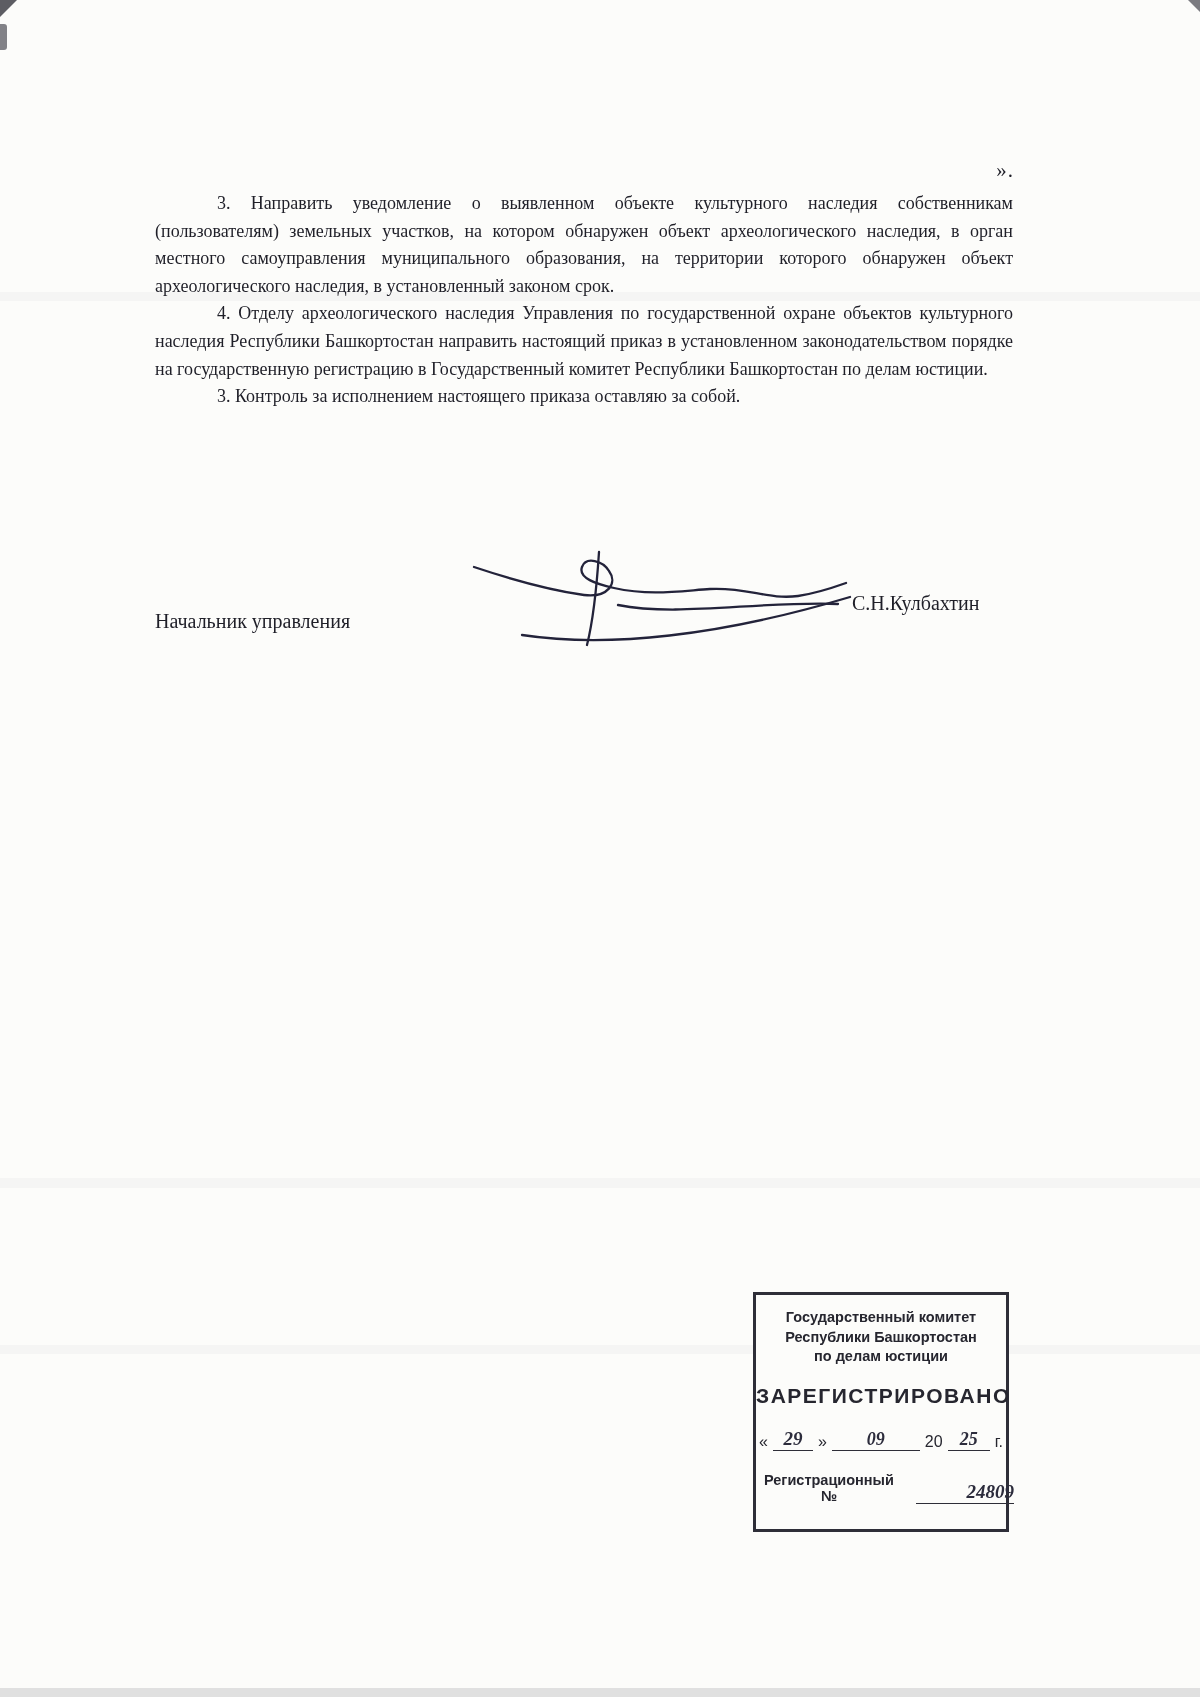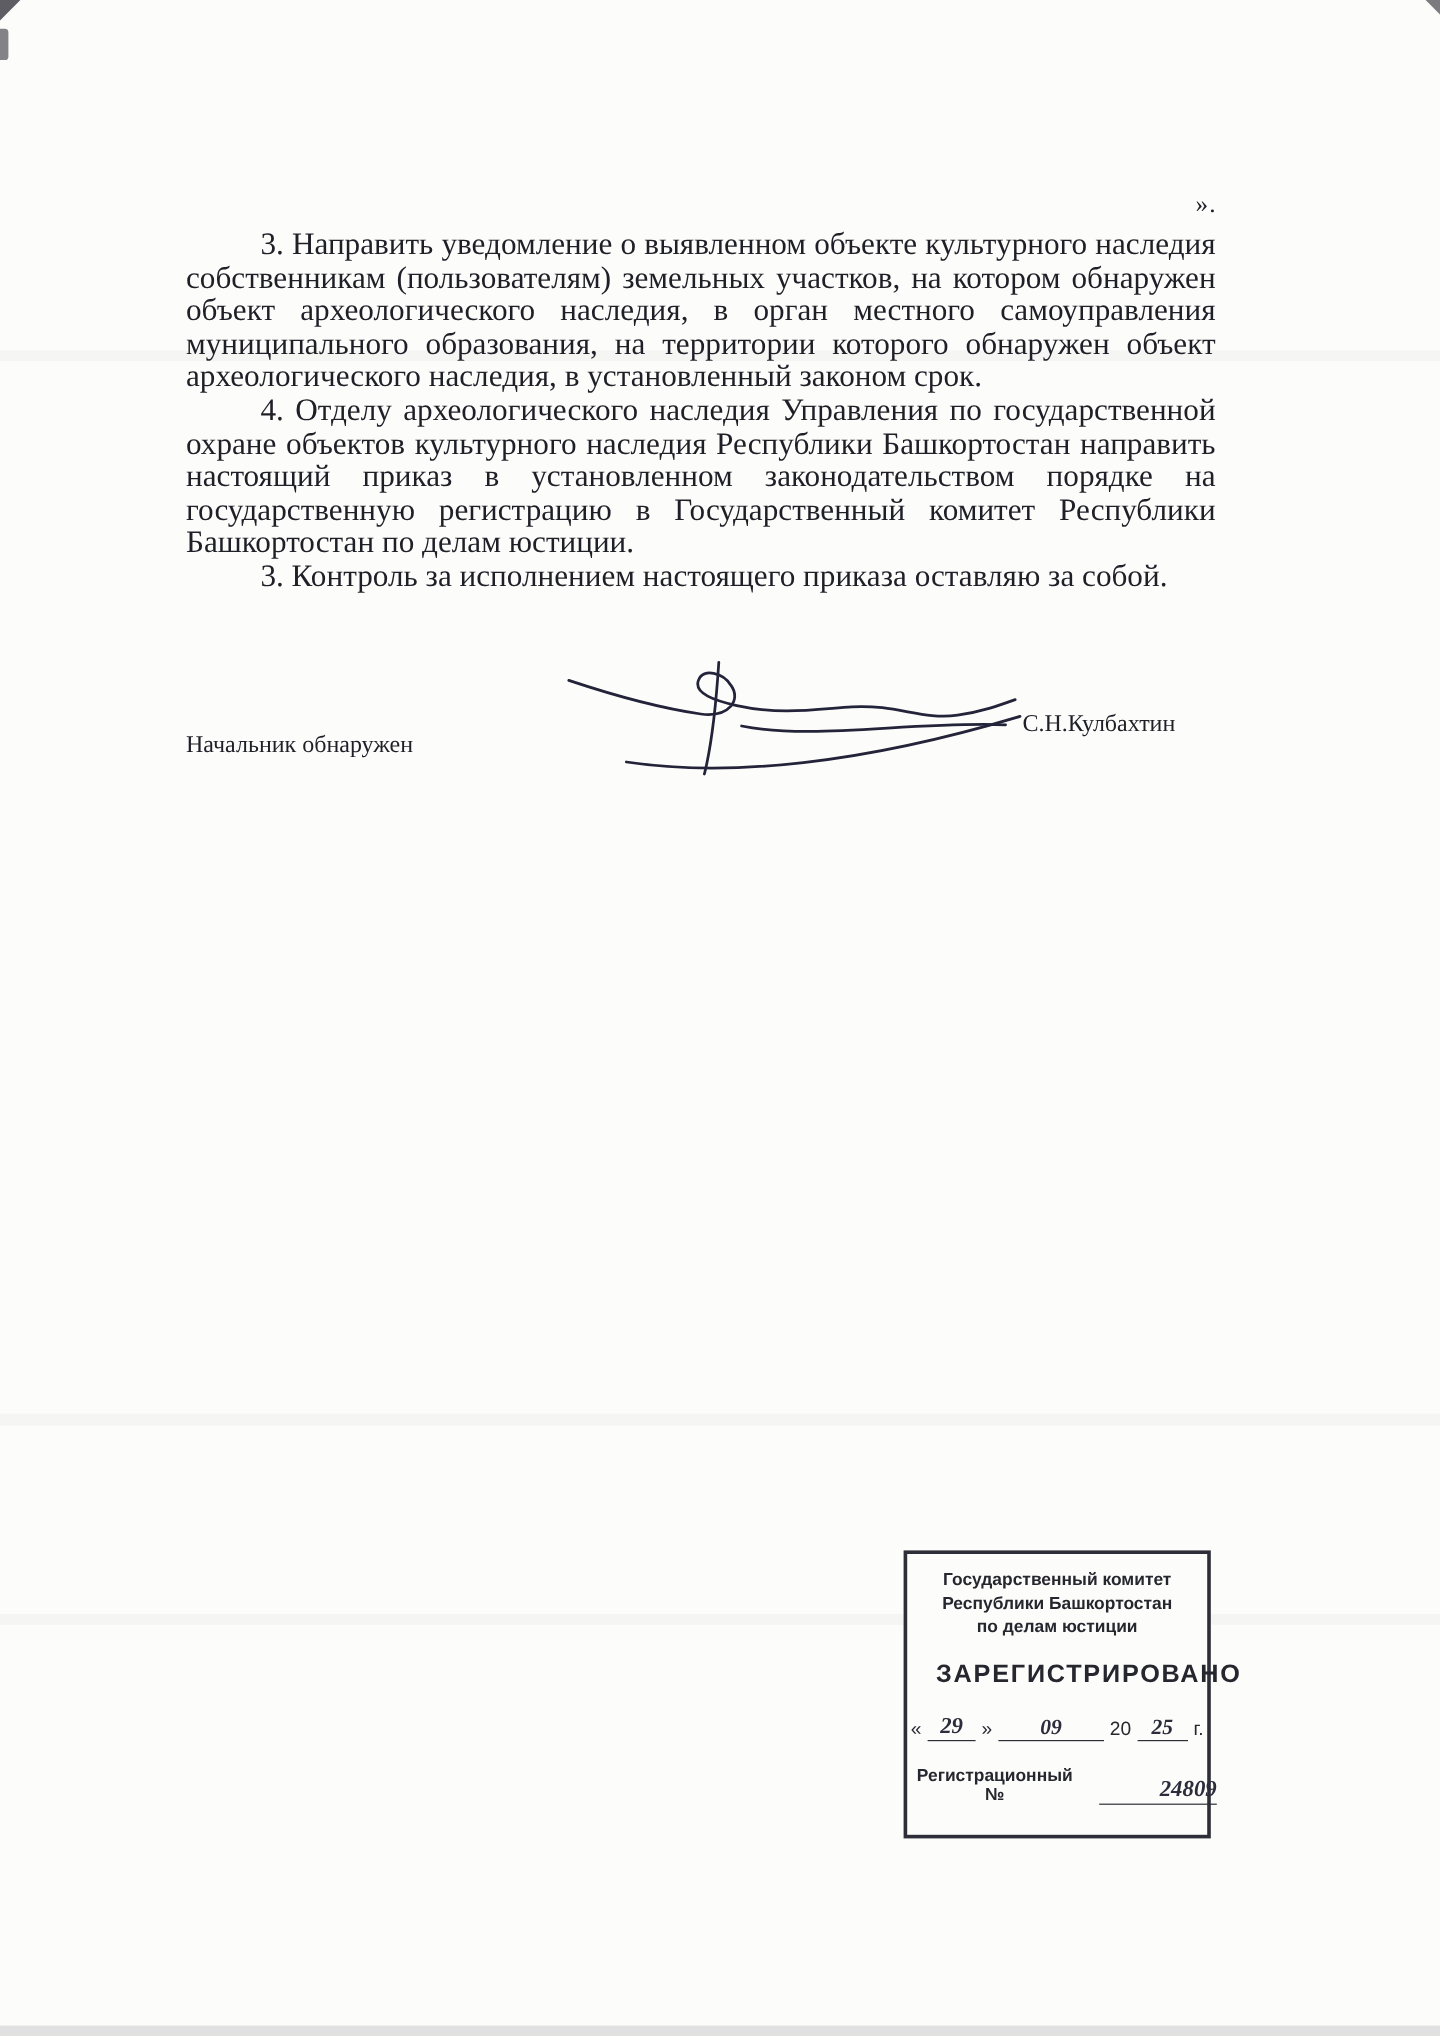--- a/index.html
+++ b/index.html
@@ -29,41 +29,41 @@
   .corner-tr { position:absolute; top:0; right:0; width:0; height:0;
     border-top:12px solid #5a5a61; border-left:12px solid transparent; opacity:.8; }
 
   .close-quote {
     position:absolute; top:158px; right:186px;
     font-size:21px; letter-spacing:1px;
   }
 
   .doc-body {
     position:absolute; left:155px; top:190px; width:858px;
-    font-size:26px; line-height:27.6px;
+    font-size:18px; line-height:27.6px;
     text-align:justify;
   }
   .doc-body p { text-indent:62px; }
 
   .sig-title { position:absolute; left:155px; top:610px; font-size:20px; }
   .sig-name  { position:absolute; left:852px; top:592px; font-size:20px; }
   .sig-svg   { position:absolute; left:466px; top:543px; width:392px; height:108px; }
   .sig-svg path { fill:none; stroke:#23233a; stroke-width:2.3; stroke-linecap:round; }
 
   .stamp {
     position:absolute; left:753px; top:1292px;
     width:256px; height:240px;
     border:3px solid #2e2e38;
     background:rgba(252,252,250,0.92);
     text-align:center;
     font-family:"Liberation Sans","DejaVu Sans",sans-serif;
     color:#26262f;
   }
   .stamp-org { margin-top:13px; font-weight:bold; font-size:14.5px; line-height:19.5px; }
-  .stamp-registered { margin-top:17px; font-weight:bold; font-size:21px; letter-spacing:1.5px;margin-left:24px; }
+  .stamp-registered { margin-top:17px; font-weight:bold; font-size:21px; letter-spacing:1.5px; }
   .stamp-date {
     margin-top:20px; font-size:16px;
     display:flex; justify-content:center; align-items:flex-end; gap:5px;
   }
   .stamp-reg {
     margin-top:21px; font-size:14.5px; font-weight:bold;
     display:flex; justify-content:flex-start; align-items:flex-end; gap:22px;
     padding-left:8px;
   }
   .hw {
@@ -90,21 +90,21 @@
   <div class="streak s4"></div>
 
   <div class="close-quote">».</div>
 
   <div class="doc-body">
     <p>3. Направить уведомление о выявленном объекте культурного наследия собственникам (пользователям) земельных участков, на котором обнаружен объект археологического наследия, в орган местного самоуправления муниципального образования, на территории которого обнаружен объект археологического наследия, в установленный законом срок.</p>
     <p>4. Отделу археологического наследия Управления по государственной охране объектов культурного наследия Республики Башкортостан направить настоящий приказ в установленном законодательством порядке на государственную регистрацию в Государственный комитет Республики Башкортостан по делам юстиции.</p>
     <p>3. Контроль за исполнением настоящего приказа оставляю за собой.</p>
   </div>
 
-  <span class="sig-title">Начальник обнаружен</span>
+  <span class="sig-title">Начальник управления</span>
 
   <svg class="sig-svg" viewBox="0 0 392 108" aria-hidden="true">
     <path d="M 8 24 C 50 38 90 48 118 52 C 142 55 152 40 143 28 C 137 18 120 13 116 24 C 112 35 130 41 148 45 C 184 53 214 48 244 46 C 282 44 302 57 332 53 C 352 50 366 45 380 40"></path>
     <path d="M 56 92 C 142 105 254 93 384 54"></path>
     <path d="M 133 9 C 131 40 128 74 121 102"></path>
     <path d="M 152 62 C 212 74 292 58 372 61"></path>
   </svg>
 
   <span class="sig-name">С.Н.Кулбахтин</span>
 

